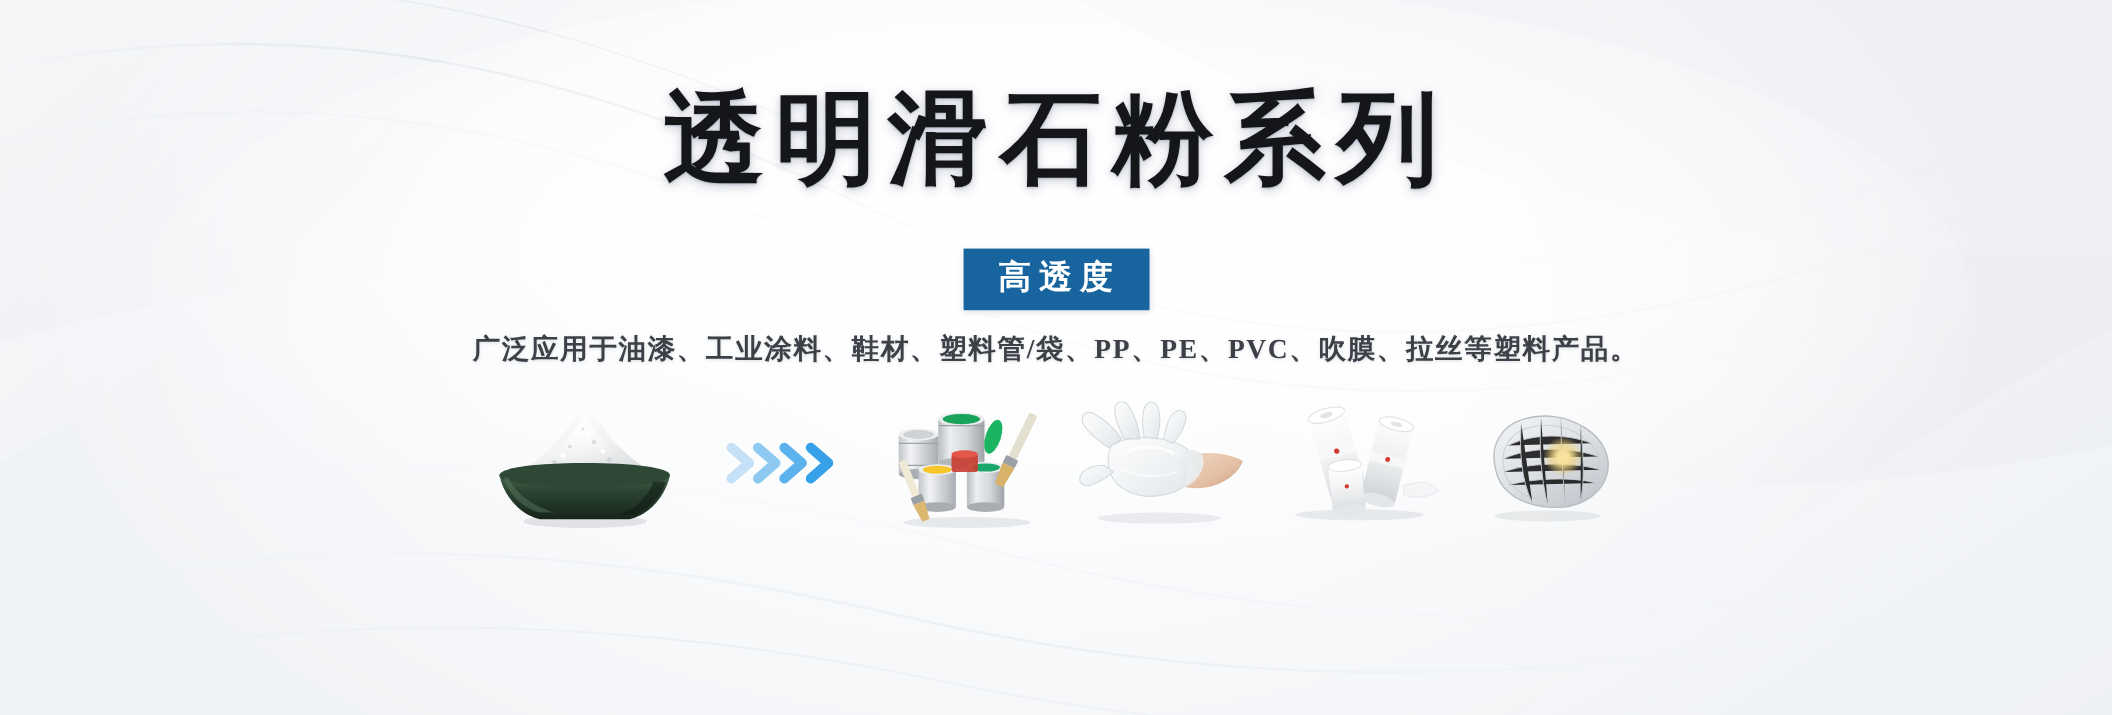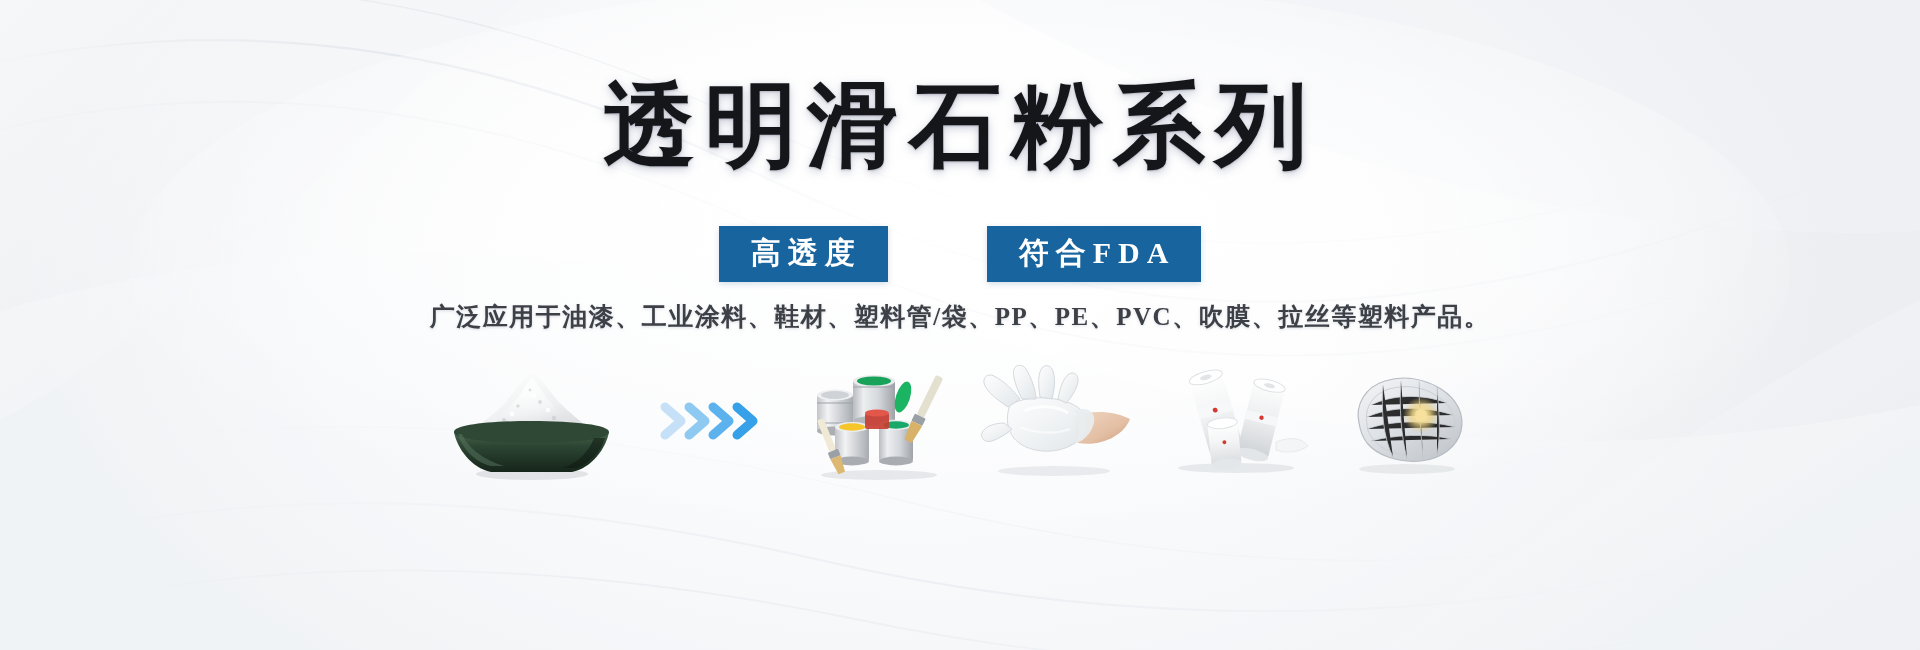--- a/index.html
+++ b/index.html
@@ -132,21 +132,20 @@
   </svg>
 
   <div class="content">
 
     <div class="title-wrap">
       <span class="title">透明滑石粉系列</span>
     </div>
 
     <div class="badges">
       <span class="badge">高透度</span>
-      <span class="badge">符合FDA</span>
     </div>
 
     <div class="subtitle-wrap">
       <span class="subtitle">广泛应用于油漆、工业涂料、鞋材、塑料管/袋、PP、PE、PVC、吹膜、拉丝等塑料产品。</span>
     </div>
 
     <div class="strip">
 
       <div class="fig">
         <svg class="fig-bowl" viewBox="0 0 175 118" xmlns="http://www.w3.org/2000/svg">

